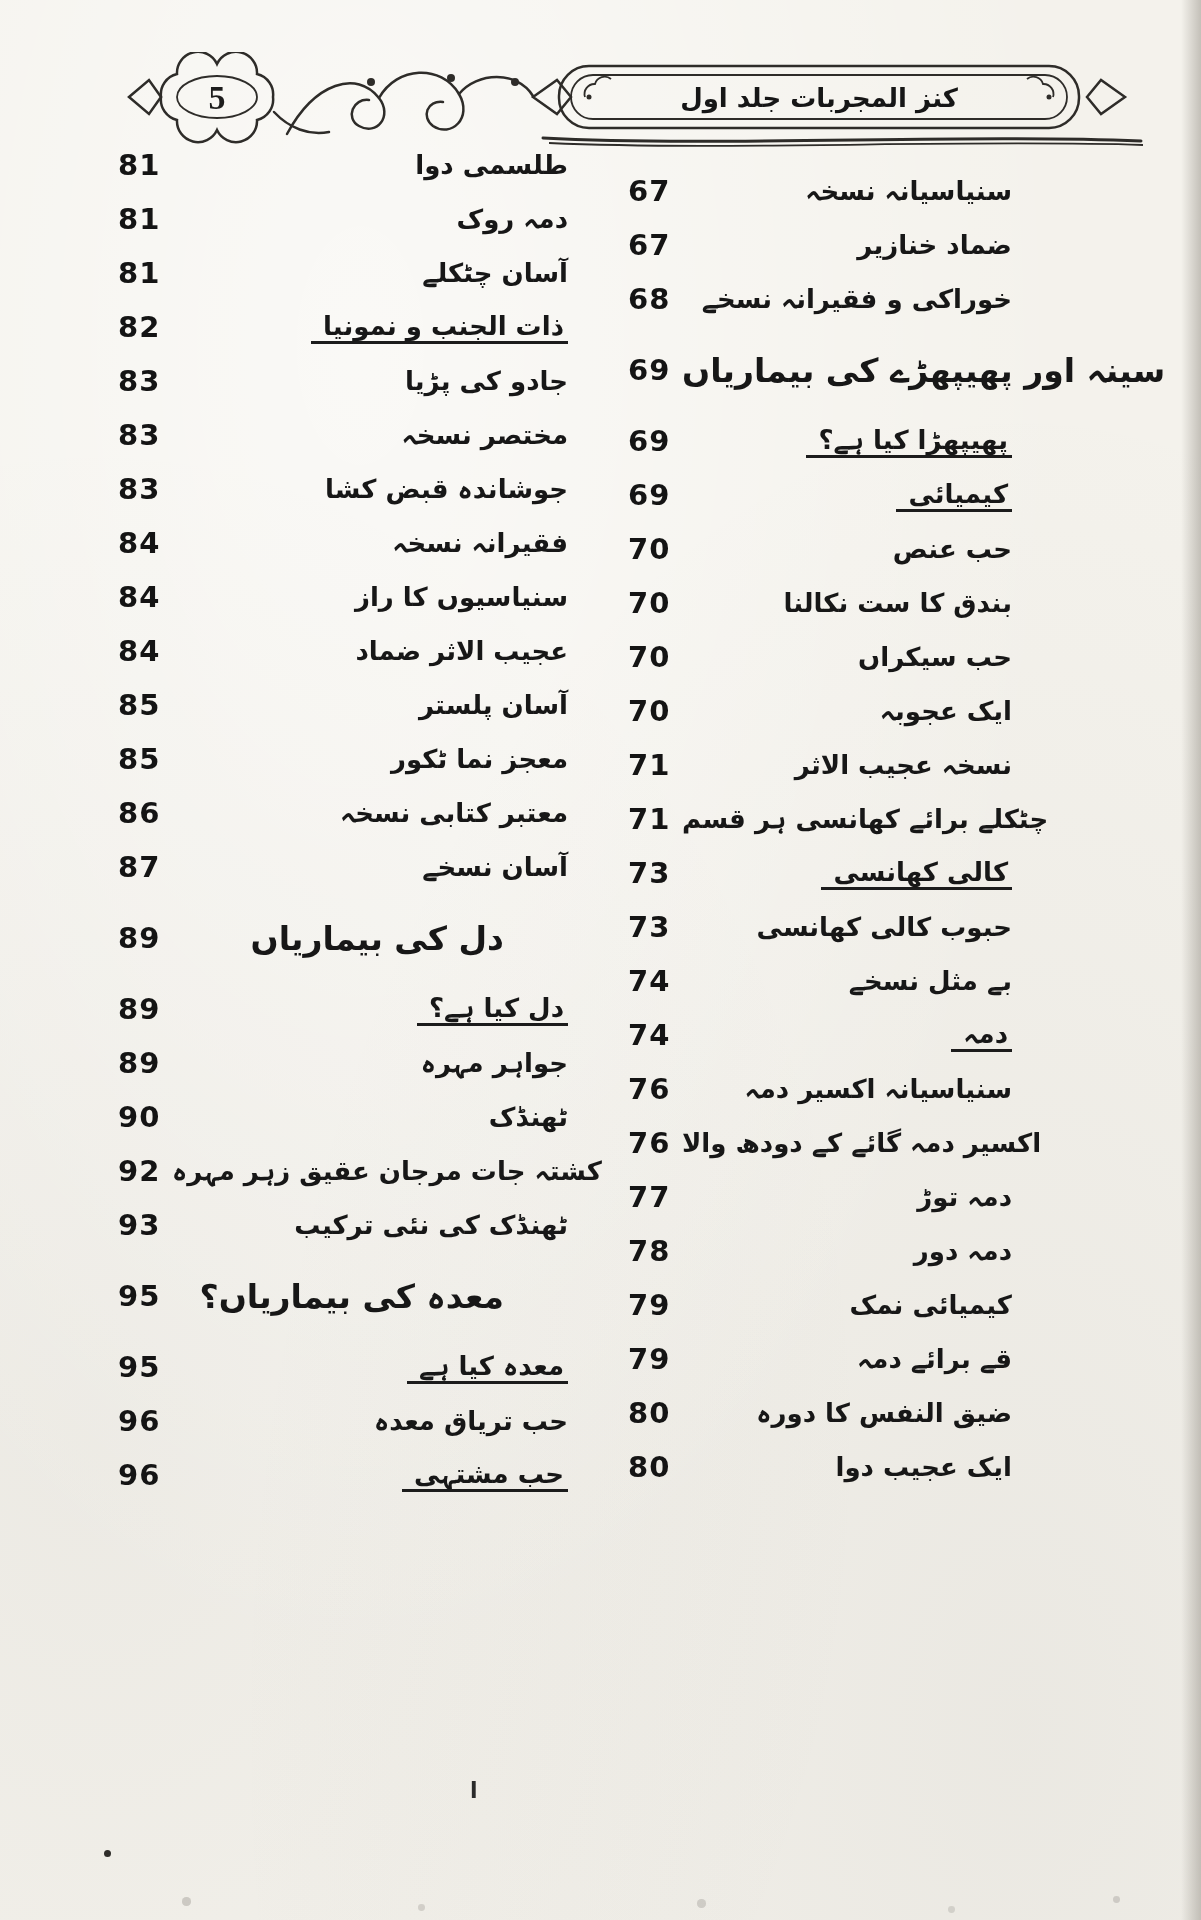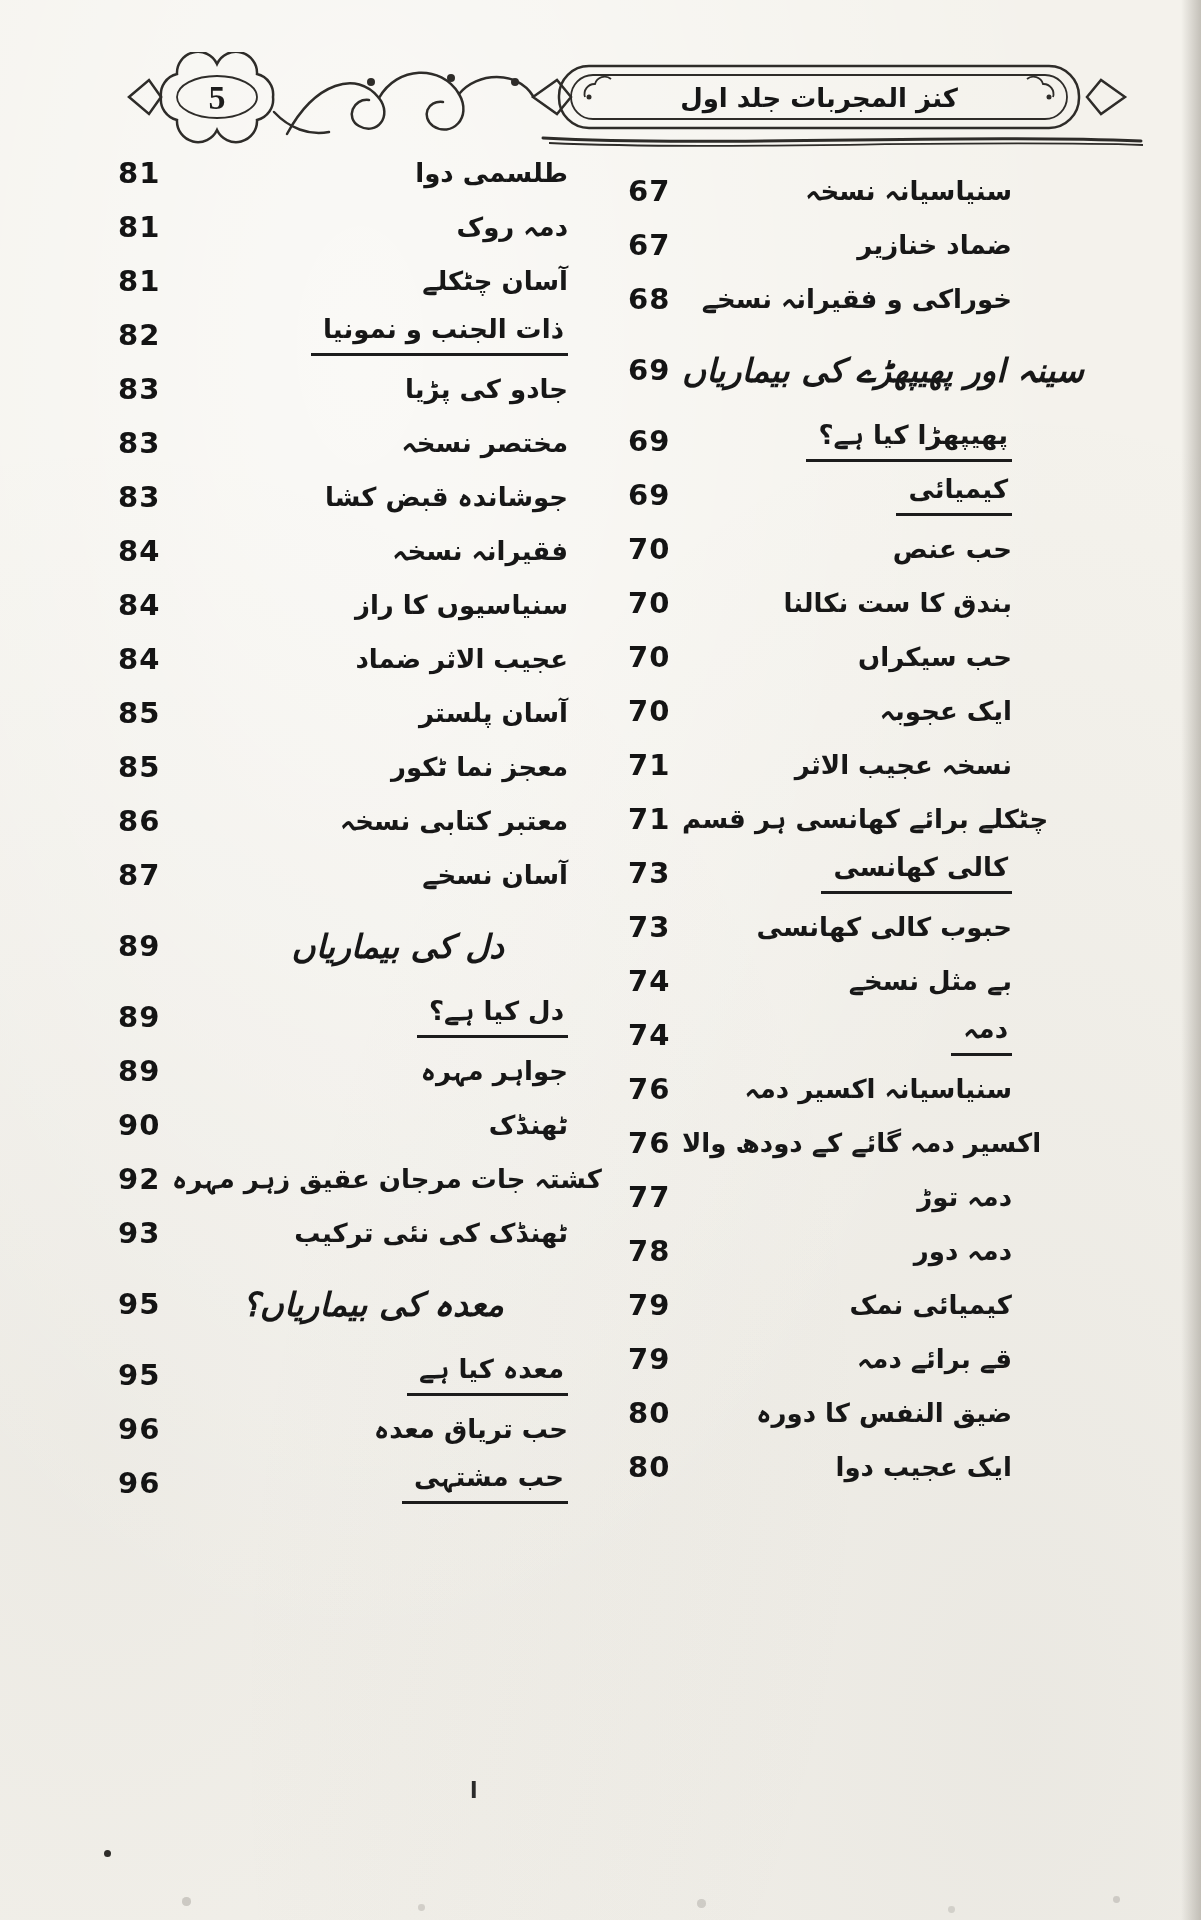--- a/index.html
+++ b/index.html
@@ -14,27 +14,27 @@
   }
   .edge-shadow{position:absolute;top:0;right:0;width:20px;height:100%;
     background:linear-gradient(to left,#b3afa7,rgba(179,175,167,0));opacity:.75;}
   .header-svg{position:absolute;left:118px;top:52px;width:1062px;height:100px;}
   .orn{fill:none;stroke:#2e2c29;stroke-width:2.5;stroke-linecap:round;}
   .orn-thin{fill:none;stroke:#2e2c29;stroke-width:1.8;}
   .pagenum-text{font-family:"Liberation Serif",serif;font-weight:bold;font-size:34px;fill:#1d1d1d;}
   .booktitle-text{font-family:"DejaVu Sans",sans-serif;font-weight:bold;font-size:26px;fill:#161616;direction:rtl;}
   .col{position:absolute;display:flex;flex-direction:column;}
   .col-right{left:628px;top:164px;width:384px;}
-  .col-left{left:118px;top:146px;width:450px;}
+  .col-left{left:118px;top:138px;width:450px;}
   .row{display:flex;justify-content:space-between;align-items:center;height:54px;flex:none;}
   .num{font-weight:bold;font-size:29px;letter-spacing:1px;min-width:54px;color:#141414;}
   .title{direction:rtl;font-weight:bold;font-size:26px;white-space:nowrap;color:#171717;}
-  .row.underline .title{border-bottom:3px solid #1c1c1c;padding:0 4px 9px 12px;}
+  .row.underline .title{border-bottom:3px solid #1c1c1c;padding:0 4px 0 12px;}
   .row.section{height:88px;}
-  .row.section .title{font-size:33px;font-style:italic;}
+  .row.section .title{font-size:33px;}
   .col-left .row.section .title{margin-right:64px;}
   .footer-mark{position:absolute;left:470px;top:1778px;font-size:22px;font-weight:bold;color:#2a2a2a;}
   .ink-dot{position:absolute;left:104px;top:1850px;width:7px;height:7px;border-radius:50%;background:#2f2d2a;}
   .bottom-speckles{position:absolute;left:0;top:1890px;width:3px;height:3px;border-radius:50%;background:transparent;
     box-shadow:185px 10px 0 3px rgba(95,92,85,.25),420px 16px 0 2px rgba(95,92,85,.2),
                700px 12px 0 3px rgba(95,92,85,.22),950px 18px 0 2px rgba(95,92,85,.18),
                1115px 8px 0 2px rgba(95,92,85,.22);}
 </style>
 </head>
 <body>

